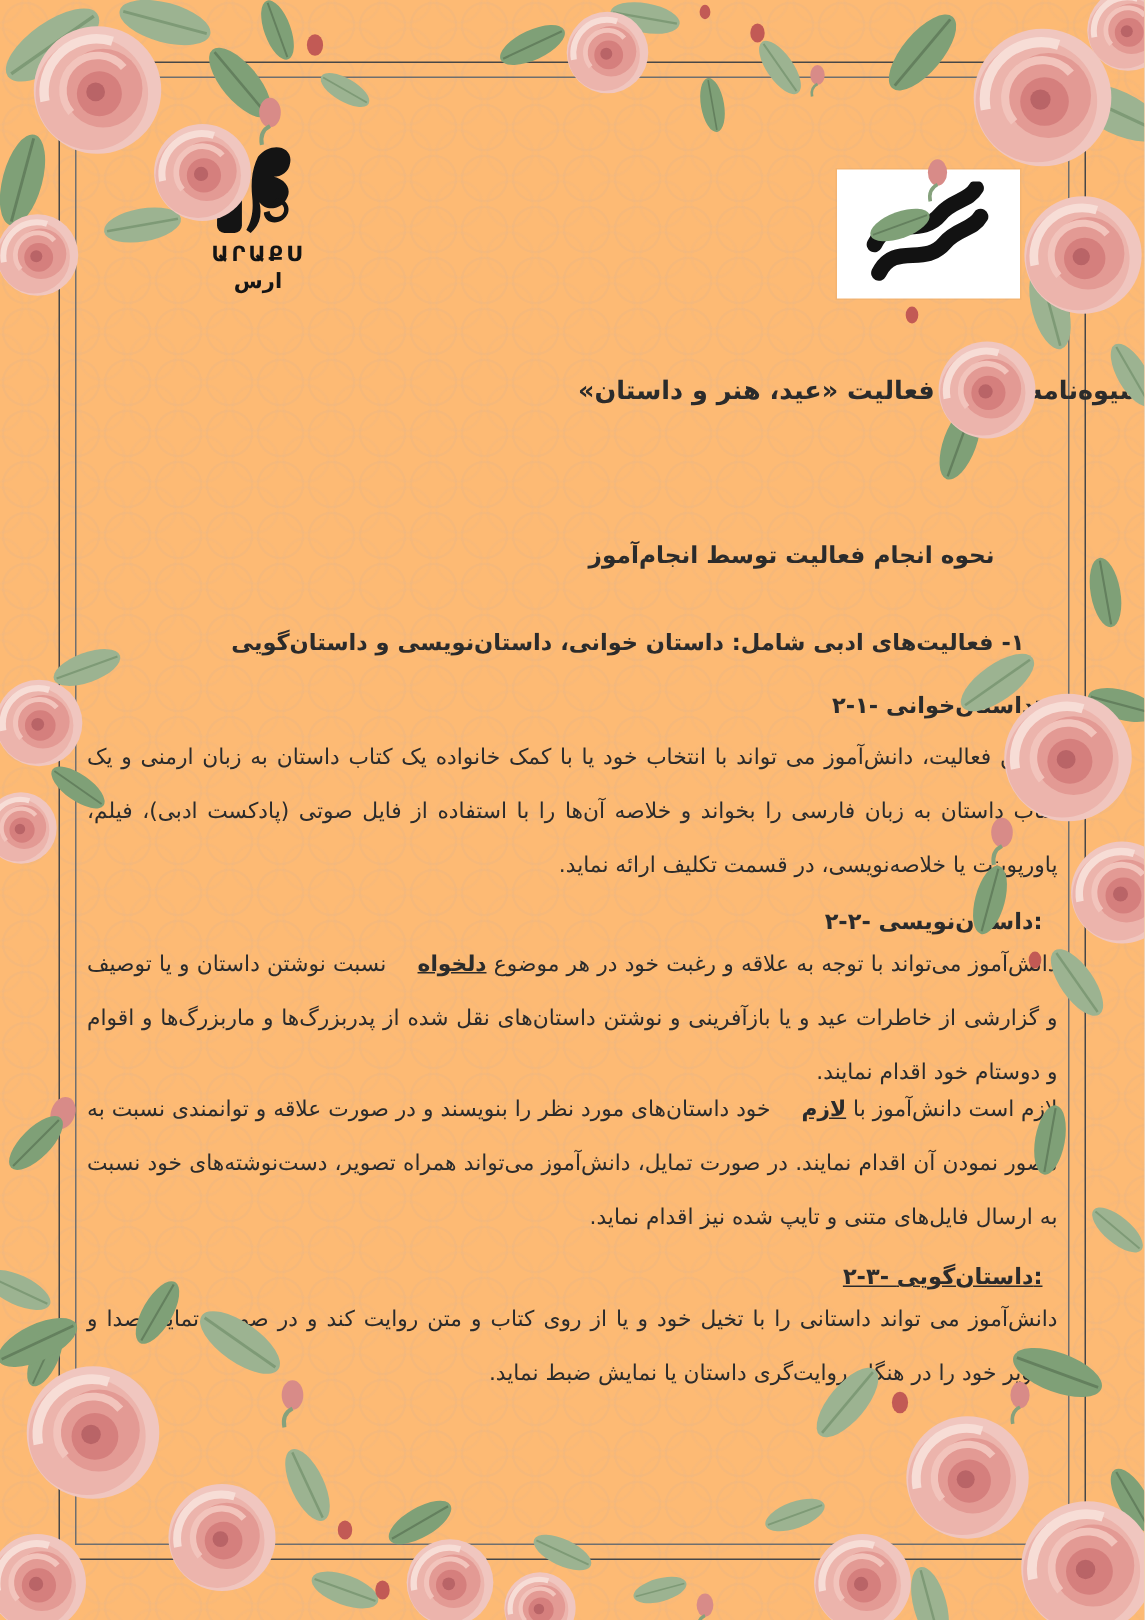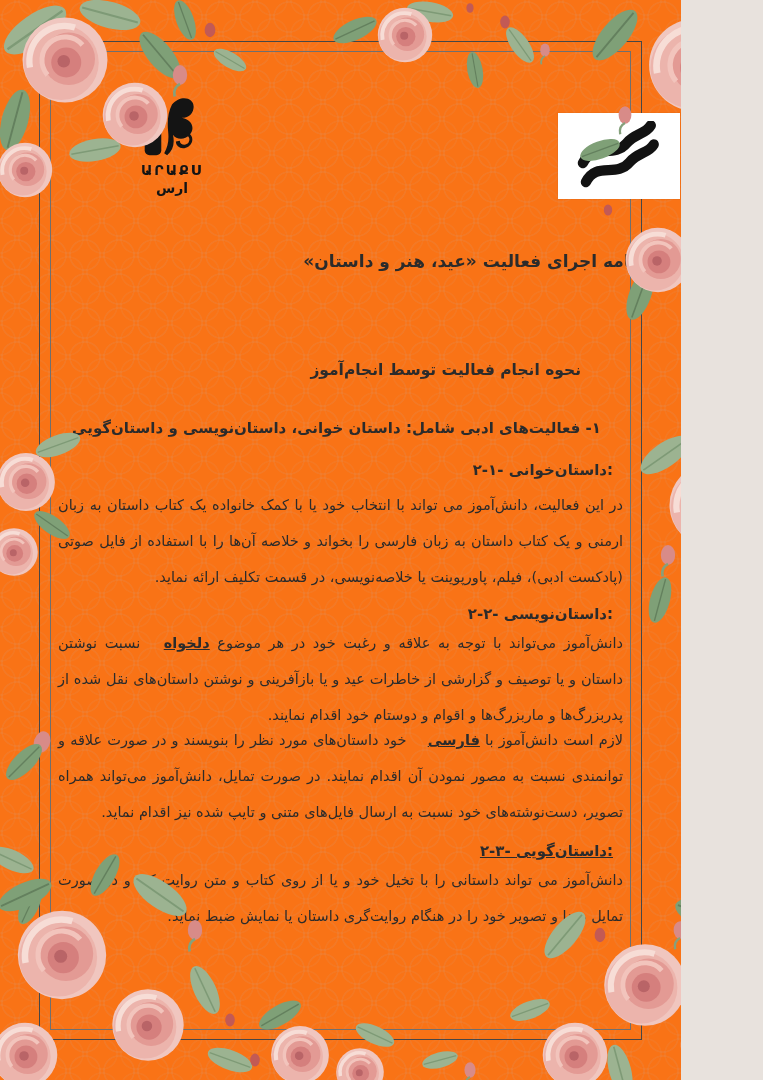--- a/index.html
+++ b/index.html
@@ -1,18 +1,18 @@
 <!DOCTYPE html>
 <html lang="fa"><head>
 <meta charset="utf-8">
 <style>
   html,body{margin:0;padding:0;background:#e8e2dd;}
   .page{
-    position:relative;width:681px;height:1080px;overflow:hidden;
-    background-color:#f97316;
+    position:relative;width:763px;height:1080px;overflow:hidden;
+    background-color:#fdba74;
     font-family:"DejaVu Sans","Liberation Sans",sans-serif;
     color:#2b2b2b;
   }
   
   .page::before{
     content:"";position:absolute;inset:0;
     background-image:
       radial-gradient(circle at 50% 50%, transparent 58%, rgba(196,173,167,.22) 60%, rgba(196,173,167,.22) 65%, transparent 67%),
       radial-gradient(circle at 50% 50%, transparent 58%, rgba(196,173,167,.16) 60%, rgba(196,173,167,.16) 65%, transparent 67%);
     background-size:34px 34px,34px 34px;
@@ -86,21 +86,21 @@
   <div class="tblock item1">۱- فعالیت‌های ادبی شامل: داستان خوانی، داستان‌نویسی و داستان‌گویی</div>
 
   <div class="tblock subhead h21">۲-۱- داستان‌خوانی:</div>
 
   <div class="tblock para p1">در این فعالیت، دانش‌آموز می تواند با انتخاب خود یا با کمک خانواده یک کتاب داستان به زبان ارمنی و یک کتاب داستان به زبان فارسی را بخواند و خلاصه آن‌ها را با استفاده از فایل صوتی (پادکست ادبی)، فیلم، پاورپوینت یا خلاصه‌نویسی، در قسمت تکلیف ارائه نماید.</div>
 
   <div class="tblock subhead h22">۲-۲- داستان‌نویسی:</div>
 
   <div class="tblock para p2"><span>دانش‌آموز می‌تواند با توجه به علاقه و رغبت خود در هر موضوع </span><span class="emph">دلخواه</span><span> نسبت نوشتن داستان و یا توصیف و گزارشی از خاطرات عید و یا بازآفرینی و نوشتن داستان‌های نقل شده از پدربزرگ‌ها و ماربزرگ‌ها و اقوام و دوستام خود اقدام نمایند.</span></div>
 
-  <div class="tblock para p3"><span>لازم است دانش‌آموز با </span><span class="emph">فارسی</span><span> خود داستان‌های مورد نظر را بنویسند و در صورت علاقه و توانمندی نسبت به مصور نمودن آن اقدام نمایند. در صورت تمایل، دانش‌آموز می‌تواند همراه تصویر، دست‌نوشته‌های خود نسبت به ارسال فایل‌های متنی و تایپ شده نیز اقدام نماید.</span></div>
+  <div class="tblock para p3"><span>لازم است دانش‌آموز با </span><span class="emph">لازم</span><span> خود داستان‌های مورد نظر را بنویسند و در صورت علاقه و توانمندی نسبت به مصور نمودن آن اقدام نمایند. در صورت تمایل، دانش‌آموز می‌تواند همراه تصویر، دست‌نوشته‌های خود نسبت به ارسال فایل‌های متنی و تایپ شده نیز اقدام نماید.</span></div>
 
   <div class="tblock subhead h23">۲-۳- داستان‌گویی:</div>
 
   <div class="tblock para p4">دانش‌آموز می تواند داستانی را با تخیل خود و یا از روی کتاب و متن روایت کند و در صورت تمایل صدا و تصویر خود را در هنگام روایت‌گری داستان یا نمایش ضبط نماید.</div>
 
   <svg class="flowers" width="763" height="1080" viewBox="0 0 763 1080" aria-hidden="true">
     <defs>
       <g id="rose">
         <circle r="34" fill="#f0c6bf"></circle>
         <circle r="30" cx="-3" cy="2" fill="#ecb4ac"></circle>

